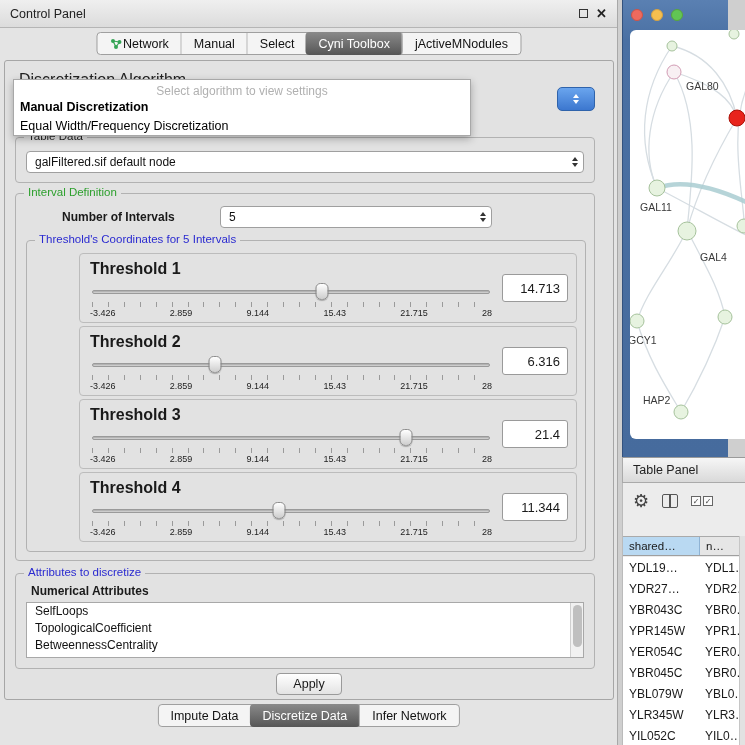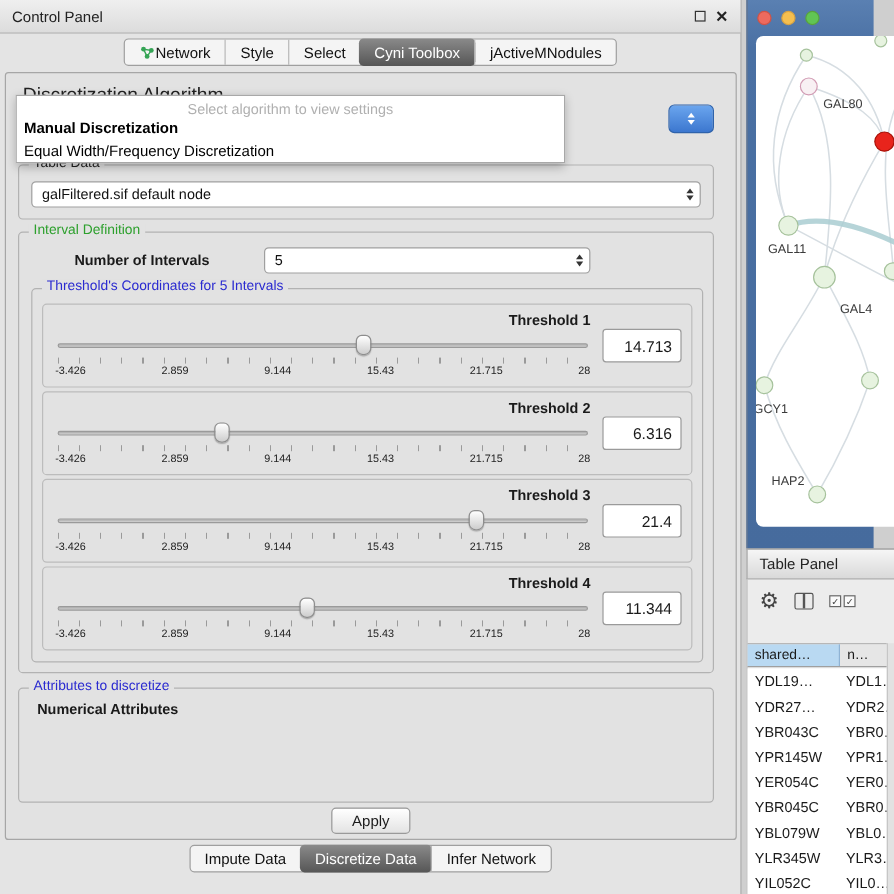--- a/index.html
+++ b/index.html
@@ -38,21 +38,21 @@
   .ov-item.bold { font-weight:bold; }
 
   .blue-stepper { position:absolute; left:552px; top:26px; width:38px; height:24px; z-index:20;
                   background:linear-gradient(var(--focus_blue,#6aa5ee),#3c77cf); border:1px solid #2f63ab; border-radius:5px;
                   display:flex; flex-direction:column; align-items:center; justify-content:center; gap:2px; }
   .tri-up { width:0; height:0; border-left:3.5px solid transparent; border-right:3.5px solid transparent; border-bottom:4.5px solid #333; }
   .tri-down { width:0; height:0; border-left:3.5px solid transparent; border-right:3.5px solid transparent; border-top:4.5px solid #333; }
   .blue-stepper .tri-up { border-bottom-color:#fff; }
   .blue-stepper .tri-down { border-top-color:#fff; }
 
-  .group { position:absolute; border:1px solid #b2b2b2; border-radius:4px; }
+  .group { position:absolute; border:1px solid #b2b2b2; border-radius:4px;padding-left:44px; }
   .group-label { position:absolute; top:-8px; left:8px; background:#e2e2e2; padding:0 4px; font-size:11.5px; color:#222; }
   .group-label.green { color:var(--label_green,#2da02d); }
   .group-label.blue { color:var(--label_blue,#2a2ad0); }
 
   .combo { position:absolute; height:22px; background:#fff; border:1px solid #9f9f9f; border-radius:4px;
            display:flex; align-items:center; }
   .combo-text { flex:1; padding-left:8px; font-size:12px; color:#111; overflow:hidden; white-space:nowrap; }
   .spin { width:17px; display:flex; flex-direction:column; align-items:center; justify-content:center; gap:2px; }
 
   .g-tabledata { left:10px; top:76px; width:580px; height:46px; }
@@ -60,21 +60,21 @@
   .g-thresholds { left:10px; top:46px; width:560px; height:312px; }
   .g-attrs { left:10px; top:512px; width:580px; height:96px; }
 
   .num-label { position:absolute; left:46px; top:16px; font-weight:bold; font-size:12px; }
   .num-combo { left:204px; top:12px; width:272px; }
 
   .th-panel { position:relative; margin:0 8px 3px 8px; height:70px; border:1px solid #bcbcbc; border-radius:4px;
               display:flex; align-items:stretch; }
   .th-panel:first-of-type { margin-top:12px; }
   .th-left { flex:1; padding:6px 10px 2px 10px; }
-  .th-label { font-weight:bold; font-size:12px; margin-bottom:4px;text-align:right; }
+  .th-label { font-weight:bold; font-size:16px; margin-bottom:4px; }
   .slider { position:relative; height:18px; margin:0 2px; }
   .track { position:absolute; left:0; right:0; top:8px; height:4px; background:#cfcfcf; border:1px solid #9a9a9a;
            border-radius:2px; box-shadow:inset 0 1px 1px rgba(0,0,0,.15); }
   .handle { position:absolute; top:1px; width:13px; height:17px; transform:translateX(-50%);
             background:linear-gradient(#ffffff,#cdcdcd); border:1px solid #8e8e8e;
             border-radius:5px 5px 6px 6px; box-shadow:0 1px 1px rgba(0,0,0,.25); }
   .ticks { height:5px; margin:2px 2px 0 2px;
            background-image:repeating-linear-gradient(90deg,#9a9a9a 0 1px,transparent 1px 4%); }
   .tick-labels { display:flex; justify-content:space-between; font-size:9px; color:#222; margin-top:1px; padding:0 0; }
   .th-value { width:66px; height:28px; align-self:center; margin-right:8px; background:#fff; border:1px solid #9a9a9a;
@@ -151,21 +151,21 @@
             <line x1="3.5" y1="3" x2="10" y2="4" stroke="#35a455" stroke-width="1.2"></line>
             <line x1="3.5" y1="3" x2="6.5" y2="9" stroke="#35a455" stroke-width="1.2"></line>
             <line x1="10" y1="4" x2="6.5" y2="9" stroke="#35a455" stroke-width="1.2"></line>
             <circle cx="3.5" cy="3" r="2" fill="#35a455"></circle>
             <circle cx="10" cy="4" r="2" fill="#35a455"></circle>
             <circle cx="6.5" cy="9" r="2" fill="#35a455"></circle>
           </svg>
           <span>Network</span>
         </div>
         <div class="seg-item">
-          <span>Style</span>
+          <span>Manual</span>
         </div>
         <div class="seg-item">
           <span>Select</span>
         </div>
         <div class="seg-item selected">
           <span>Cyni Toolbox</span>
         </div>
         <div class="seg-item">
           <span>jActiveMNodules</span>
         </div>
@@ -292,20 +292,28 @@
             </div>
             <div class="th-value">11.344</div>
           </div>
 
         </div>
       </div>
 
       <div class="group g-attrs">
         <span class="group-label blue">Attributes to discretize</span>
         <div class="attr-title">Numerical Attributes</div>
+        <div class="listbox">
+          <div class="list-item">SelfLoops</div>
+          <div class="list-item">TopologicalCoefficient</div>
+          <div class="list-item">BetweennessCentrality</div>
+          <div class="vscroll">
+            <div class="vthumb"></div>
+          </div>
+        </div>
       </div>
 
       <div class="apply-btn">Apply</div>
     </div>
 
     <div class="bottom-tabs">
       <div class="seg">
         <div class="seg-item">
           <span>Impute Data</span>
         </div>

